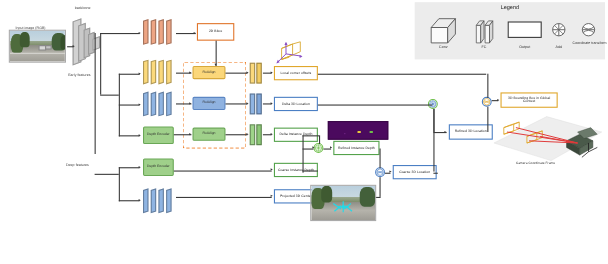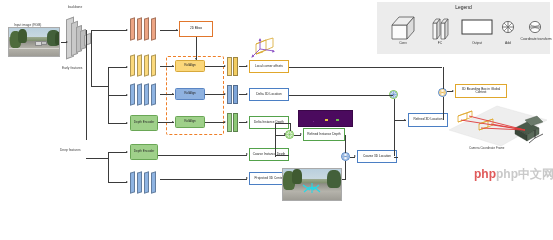--- a/index.html
+++ b/index.html
@@ -546,17 +546,14 @@
       <svg width="14" height="14" viewBox="0 0 14 14">
         <circle cx="7" cy="7" r="5.6" fill="#ffffff" stroke="#666" stroke-width=".9"></circle>
         <line x1="1.4" y1="7" x2="12.6" y2="7" stroke="#666" stroke-width=".9"></line>
         <path d="M2 4.4 Q7 8.4 12 4.4" fill="none" stroke="#666" stroke-width=".8"></path>
         <path d="M2 9.6 Q7 5.6 12 9.6" fill="none" stroke="#666" stroke-width=".8"></path>
       </svg>
     </div>
     <div class="lglabel" style="left:140px;top:36px;width:38px;">Coordinate transform</div>
   </div>
 
-  <div class="wm" style="left:474px;top:166px;">
-    <span class="red">php</span><span>php中文网</span>
-  </div>
 
 </div>
 
 </body></html>

